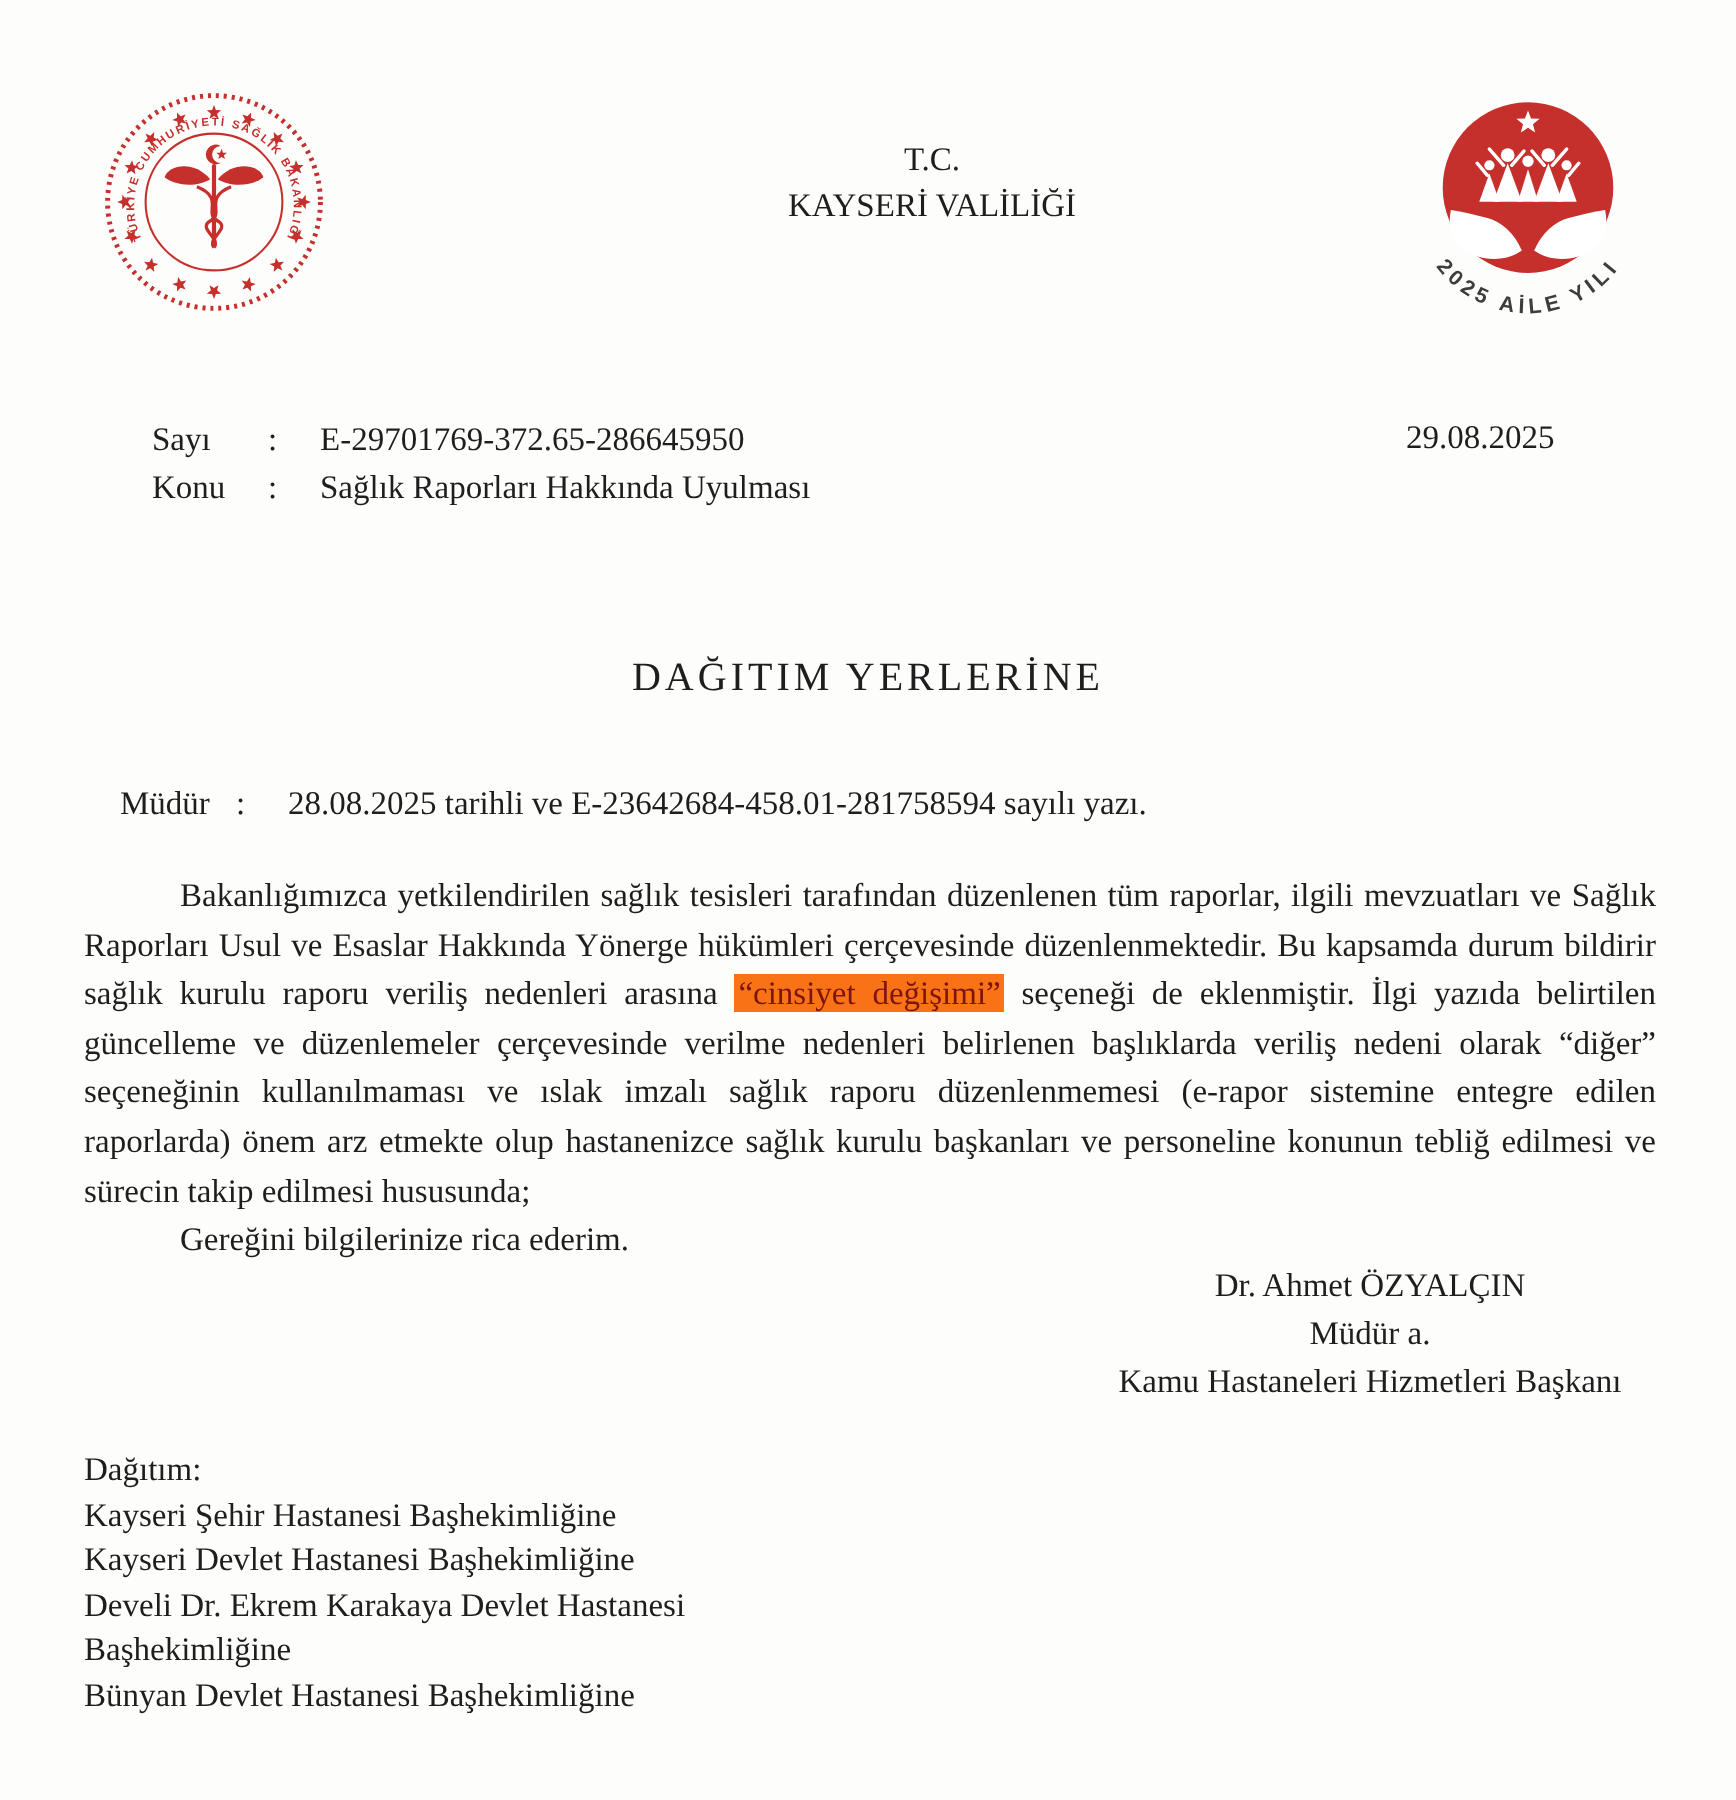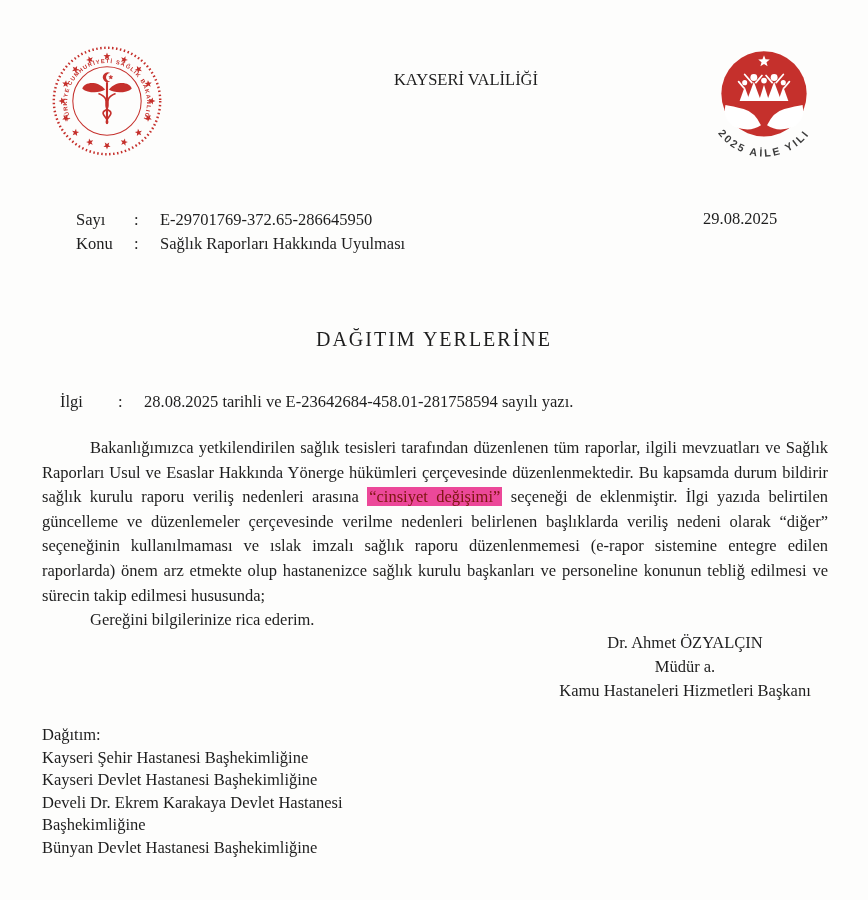--- a/index.html
+++ b/index.html
@@ -24,21 +24,21 @@
   
   .recipient-heading { position:absolute; top:328px; left:0; width:868px; text-align:center; font-size:20px; letter-spacing:2px; }
 
   
   .reference { position:absolute; top:392px; left:60px; }
   .ref-row { display:grid; grid-template-columns:58px 26px auto; white-space:nowrap; }
 
   
   .body-text { position:absolute; top:436px; left:42px; width:786px; text-align:justify; line-height:24.6px; }
   .body-text p { margin:0; text-indent:48px; }
-  .hl { background:#ec4899; color:#7c150e; padding:0 2px; }
+  .hl { background:#f97316; color:#7c150e; padding:0 2px; }
 
   
   .signature { position:absolute; top:631px; left:500px; width:370px; text-align:center; line-height:24px; }
 
   
   .distribution { position:absolute; top:724px; left:42px; width:402px; line-height:22.6px; }
 </style>
 </head>
 <body>
 
@@ -107,20 +107,21 @@
     <g fill="#ffffff">
       <path d="M 27 64 Q 24 80 37 86 Q 52 91 62 84 Q 56 71 45 68 Q 34 65 27 64 Z"></path>
       <path d="M 103 64 Q 106 80 93 86 Q 78 91 68 84 Q 74 71 85 68 Q 96 65 103 64 Z"></path>
     </g>
     <text font-size="10.5" font-weight="bold" letter-spacing="2.4" fill="#3d3d3d" font-family="Liberation Sans, sans-serif">
       <textPath href="#captionArc" startOffset="50%" text-anchor="middle">2025 AİLE YILI</textPath>
     </text>
   </svg>
 
   <div class="letterhead-title">
+    <div class="lt-line">T.C.</div>
     <div class="lt-line">KAYSERİ VALİLİĞİ</div>
   </div>
 
   <div class="meta">
     <div class="meta-row">
       <span>Sayı</span>
       <span>:</span>
       <span>E-29701769-372.65-286645950</span>
     </div>
     <div class="meta-row">
@@ -132,21 +133,21 @@
       <span></span>
         <span></span>
     </div>
   </div>
   <div class="doc-date">29.08.2025</div>
 
   <div class="recipient-heading">DAĞITIM YERLERİNE</div>
 
   <div class="reference">
     <div class="ref-row">
-      <span>İlgi</span>
+      <span>Müdür</span>
       <span>:</span>
       <span>28.08.2025 tarihli ve E-23642684-458.01-281758594 sayılı yazı.</span>
     </div>
   </div>
 
   <div class="body-text">
     <p><span>Bakanlığımızca yetkilendirilen sağlık tesisleri tarafından düzenlenen tüm raporlar, ilgili mevzuatları ve Sağlık Raporları Usul ve Esaslar Hakkında Yönerge hükümleri çerçevesinde düzenlenmektedir. Bu kapsamda durum bildirir sağlık kurulu raporu veriliş nedenleri arasına </span><span class="hl">“cinsiyet değişimi”</span><span> seçeneği de eklenmiştir. İlgi yazıda belirtilen güncelleme ve düzenlemeler çerçevesinde verilme nedenleri belirlenen başlıklarda veriliş nedeni olarak “diğer” seçeneğinin kullanılmaması ve ıslak imzalı sağlık raporu düzenlenmemesi (e-rapor sistemine entegre edilen raporlarda) önem arz etmekte olup hastanenizce sağlık kurulu başkanları ve personeline konunun tebliğ edilmesi ve sürecin takip edilmesi hususunda;</span></p>
     <p>Gereğini bilgilerinize rica ederim.</p>
   </div>
 

